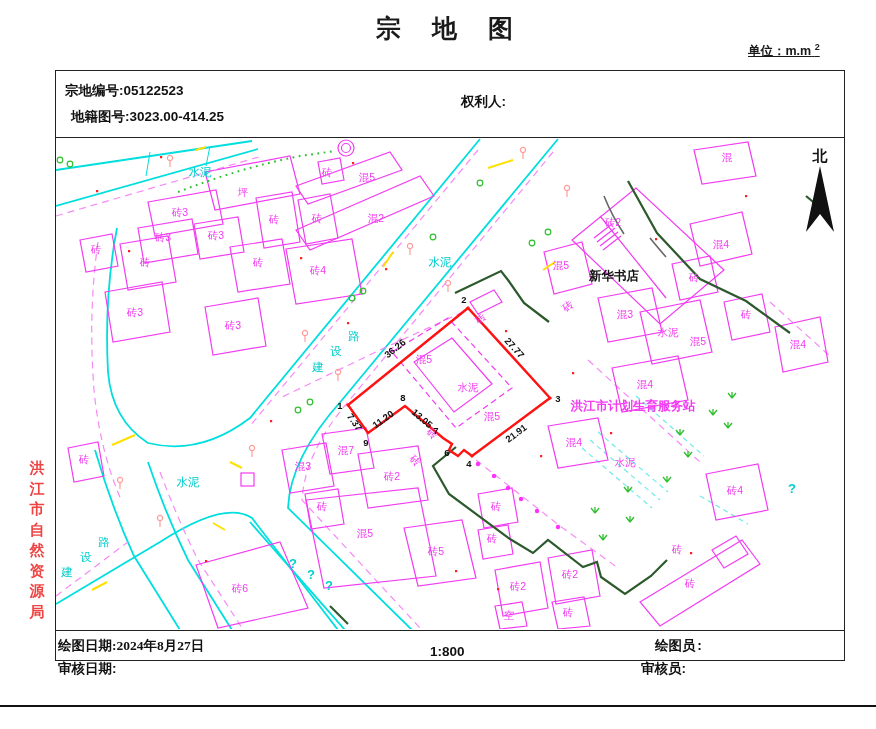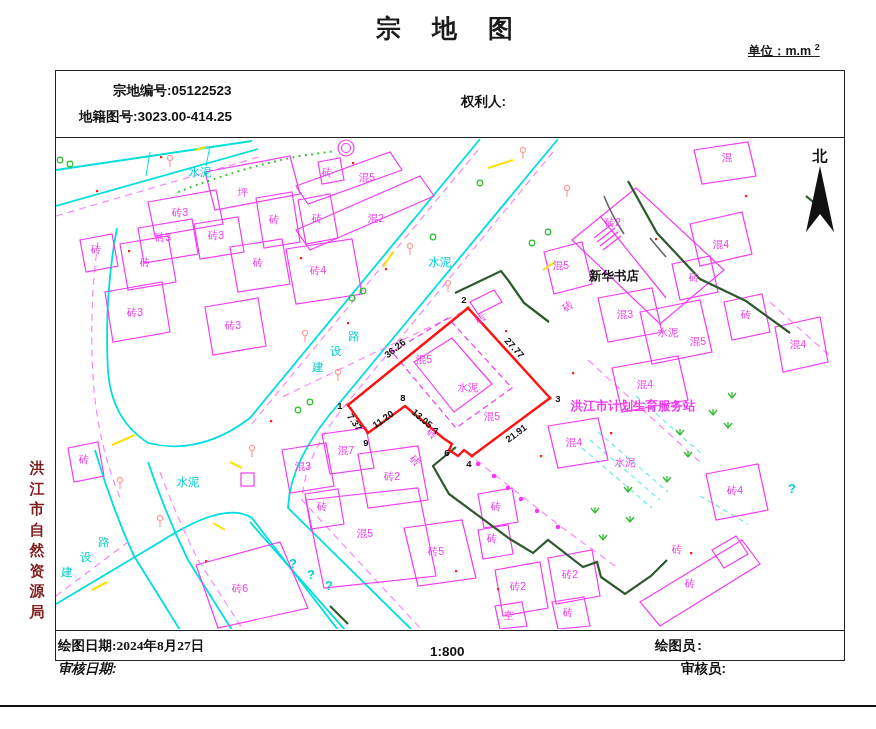--- a/index.html
+++ b/index.html
@@ -5,29 +5,29 @@
   html,body{margin:0;padding:0;background:#fff;font-family:"Liberation Sans",sans-serif;}
   #page{position:relative;width:876px;height:729px;background:#fff;overflow:hidden;}
   .abs{position:absolute;}
   #doc-title{left:56px;top:12px;width:789px;text-align:center;font-size:25px;font-weight:bold;letter-spacing:12px;color:#1a1a1a;}
   #unit{left:748px;top:42px;font-size:12.5px;font-weight:bold;color:#1a1a1a;text-decoration:underline;}
   #unit sup{font-size:9px;}
   #frame{left:55px;top:70px;width:788px;height:589px;border:1.6px solid #222;}
   #header-divider{left:55px;top:137px;width:789px;height:0;border-top:1.4px solid #222;}
   #footer-divider{left:55px;top:630px;width:789px;height:0;border-top:1.4px solid #222;}
   .hdr-label{font-size:13.5px;font-weight:bold;color:#111;}
-  #parcel-no{left:65px;top:82px;margin-left:48px;}
-  #sheet-no{left:79px;top:108px;}
+  #parcel-no{left:65px;top:82px;}
+  #sheet-no{left:71px;top:108px;}
   #owner{left:452px;top:93px;margin-left:9px;}
   #f-drawdate{left:58px;top:637px;font-family:Liberation Serif, serif;}
-  #f-auditdate{left:58px;top:660px;font-style:italic;}
+  #f-auditdate{left:58px;top:660px;}
   #f-scale{left:430px;top:644px;width:70px;text-align:left;}
   #f-drafter{left:655px;top:637px;font-family:Liberation Mono, monospace;}
-  #f-auditor{left:681px;top:660px;}
-  #agency{left:27px;top:458px;width:20px;font-size:15px;font-weight:bold;color:#7f1d1d;line-height:20.5px;text-align:center;word-break:break-all;}
+  #f-auditor{left:641px;top:660px;}
+  #agency{left:27px;top:458px;width:20px;font-size:15px;font-weight:bold;color:#ef4444;line-height:20.5px;text-align:center;word-break:break-all;}
   #bottom-rule{left:0;top:705px;width:876px;height:2px;background:#111;}
   #map-wrap{left:56px;top:138px;width:787px;height:491px;overflow:hidden;}
   svg text{font-family:"Liberation Sans",sans-serif;}
   .blab{fill:#f23cf2;font-size:10.5px;text-anchor:middle;}
   .rlab{fill:#00cccc;font-size:11.5px;text-anchor:middle;}
   .plab{text-anchor:middle;}
   .qlab{fill:#00d0d0;font-size:13px;font-weight:bold;text-anchor:middle;}
   .vlab{fill:#111;font-size:9.5px;font-weight:bold;text-anchor:middle;}
   .elab{fill:#111;font-size:9.5px;font-weight:bold;text-anchor:middle;}
   .c-black{fill:#111;}

